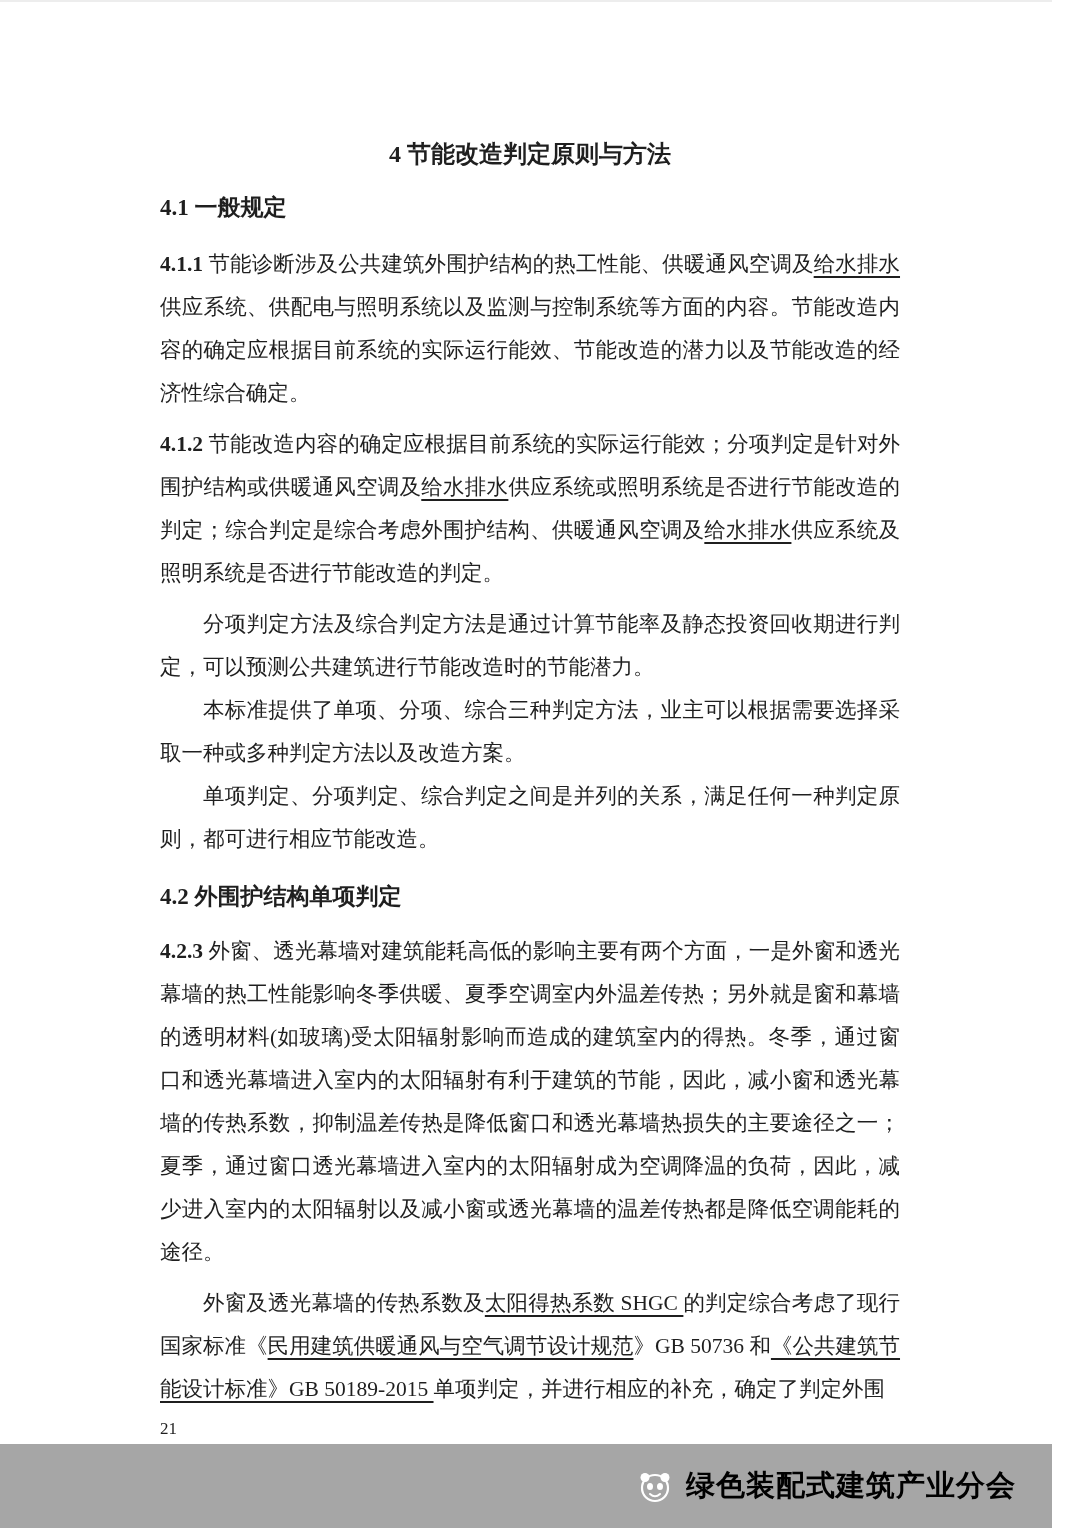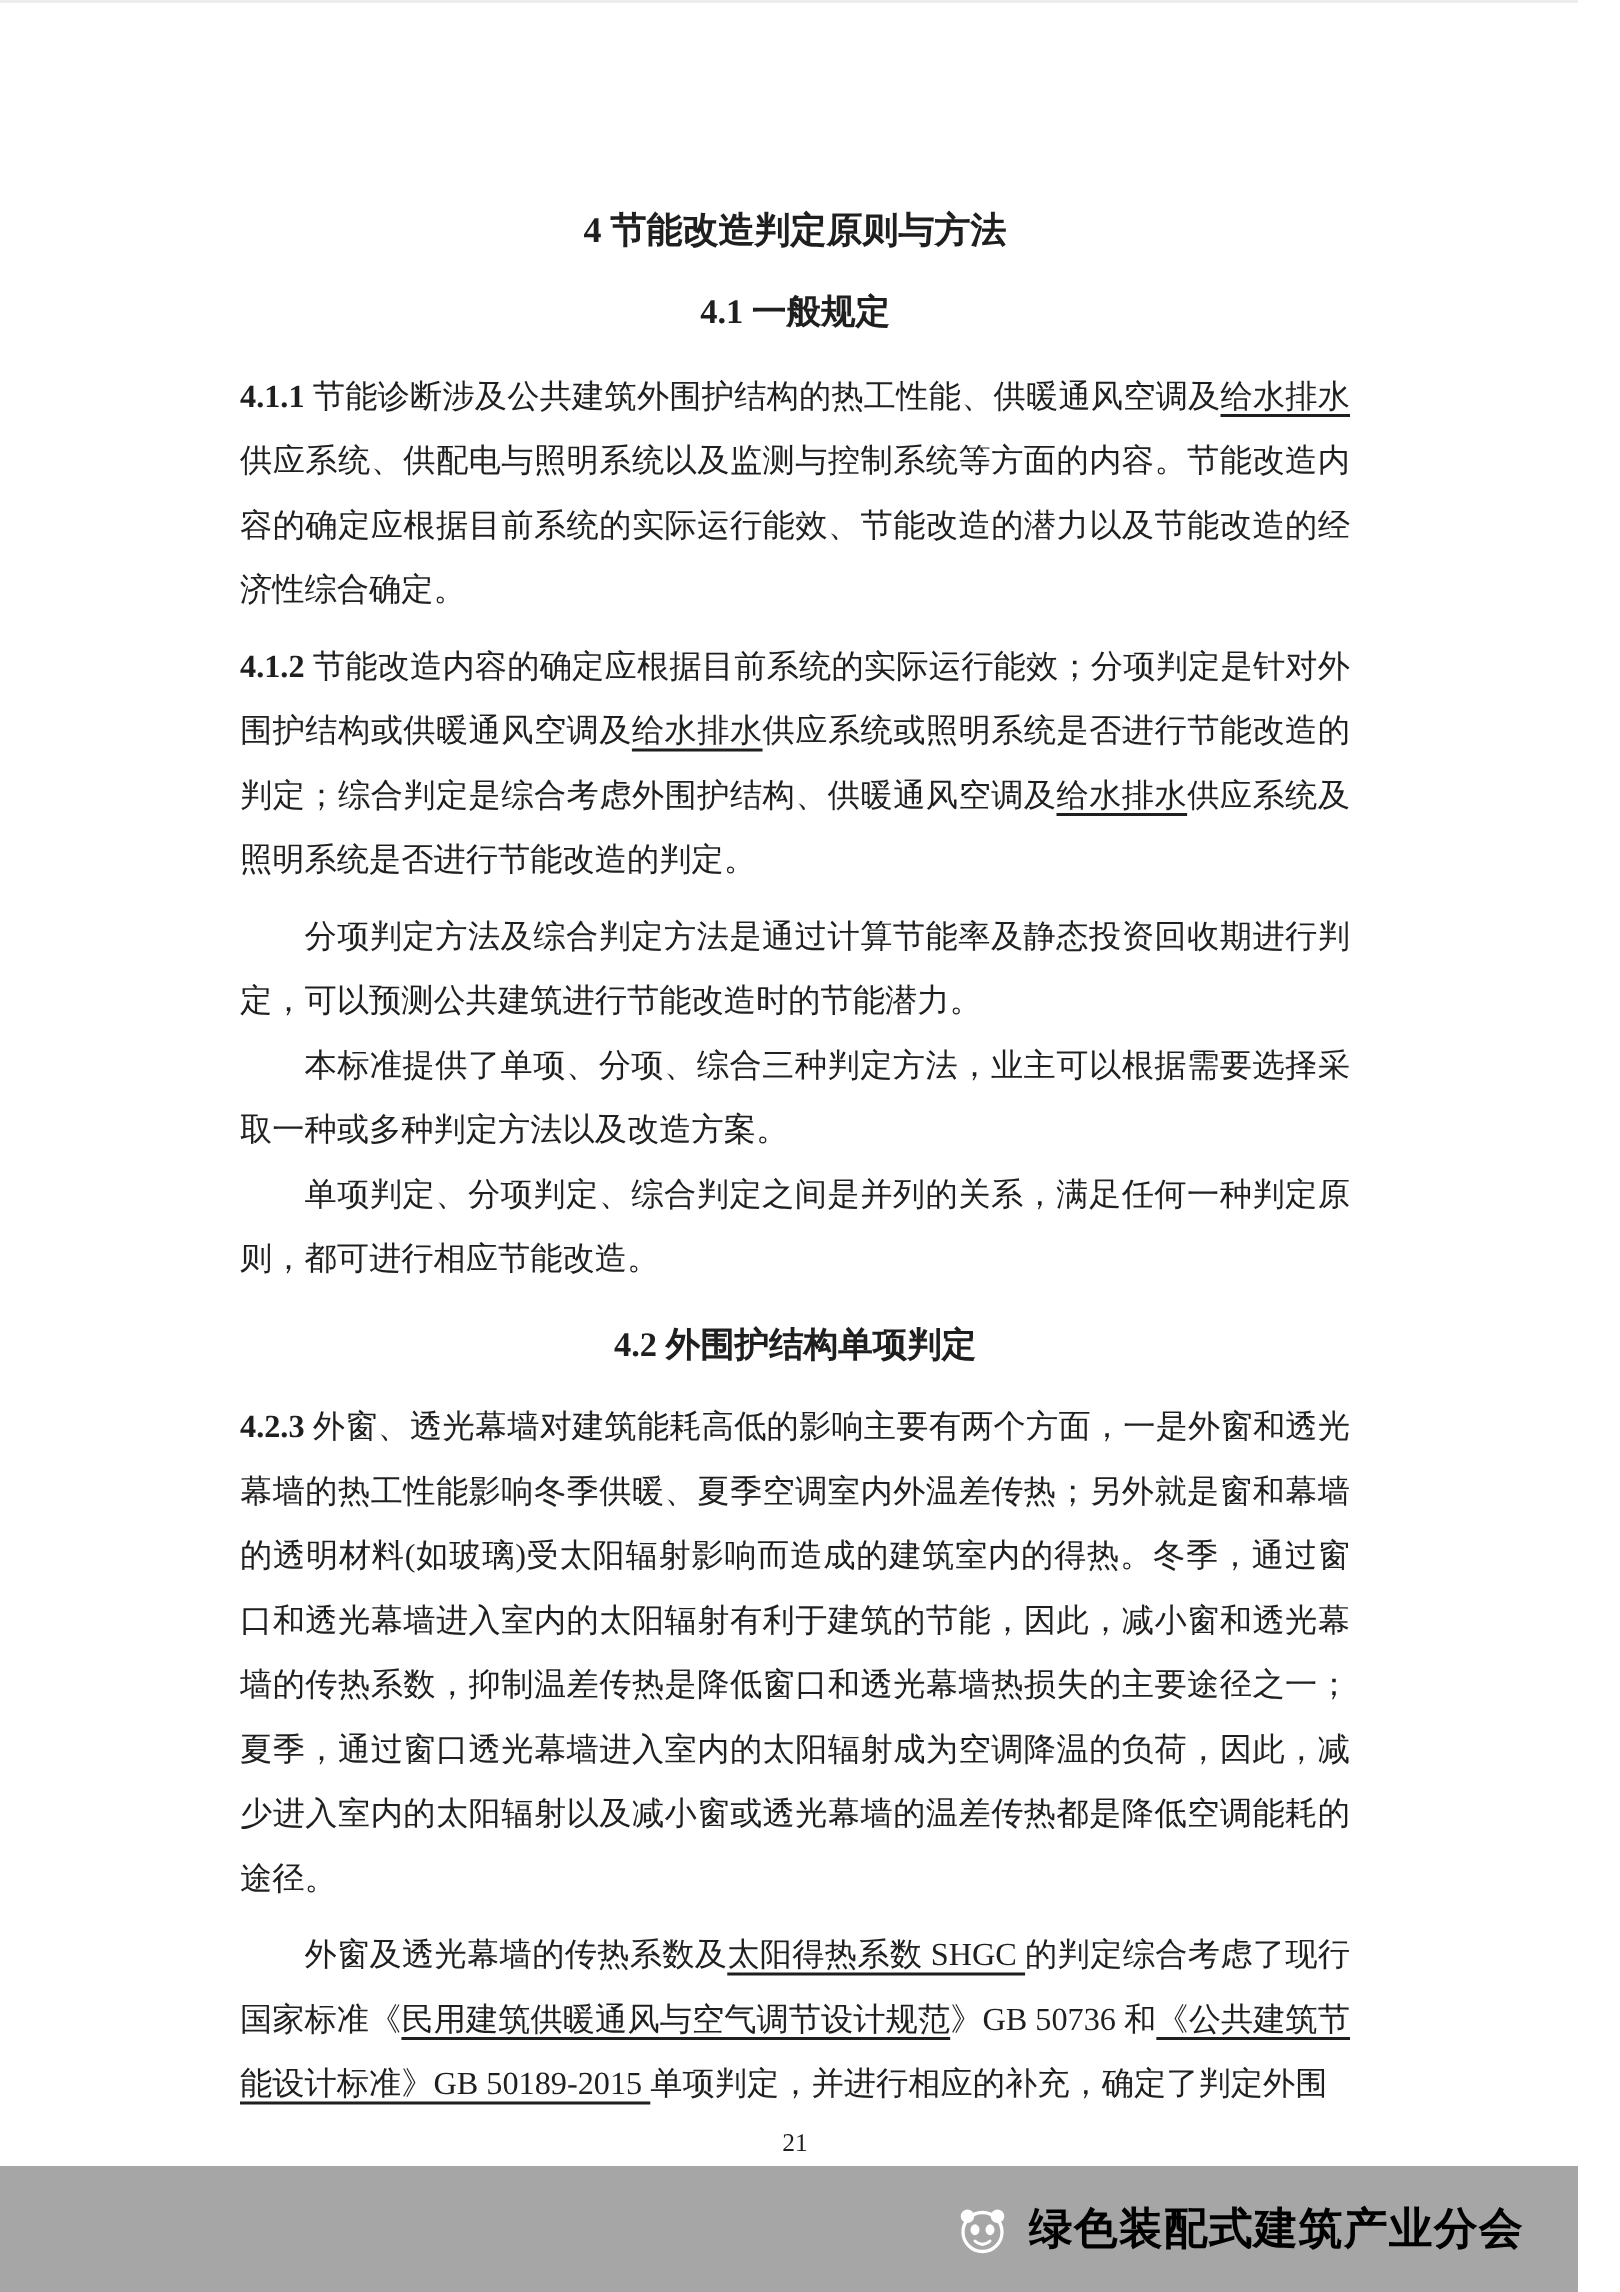--- a/index.html
+++ b/index.html
@@ -24,21 +24,21 @@
   h1.chapter {
     font-size: 24px;
     line-height: 24px;
     text-align: center;
     font-weight: bold;
     margin: 0 0 30px 0;
   }
   h2.section {
     font-size: 23px;
     line-height: 23px;
-    text-align: center;
+    text-align: left;
     font-weight: bold;
     margin: 0 0 24px 0;
   }
   h2.section-mid {
     margin-top: 24px;
     margin-bottom: 22px;
   }
   p.body {
     font-size: 21.5px;
     line-height: 43px;
@@ -50,21 +50,20 @@
     margin: 0;
   }
   .num {
     font-weight: bold;
   }
   .u {
     text-decoration: underline;
     text-underline-offset: 5px;
   }
   .pagenum {
-    text-align: center;
     font-size: 17px;
     line-height: 20px;
     margin-top: 8px;
     color: #1f1f1f;
   }
   .footer {
     position: absolute;
     left: 0;
     right: 0;
     bottom: 0;

